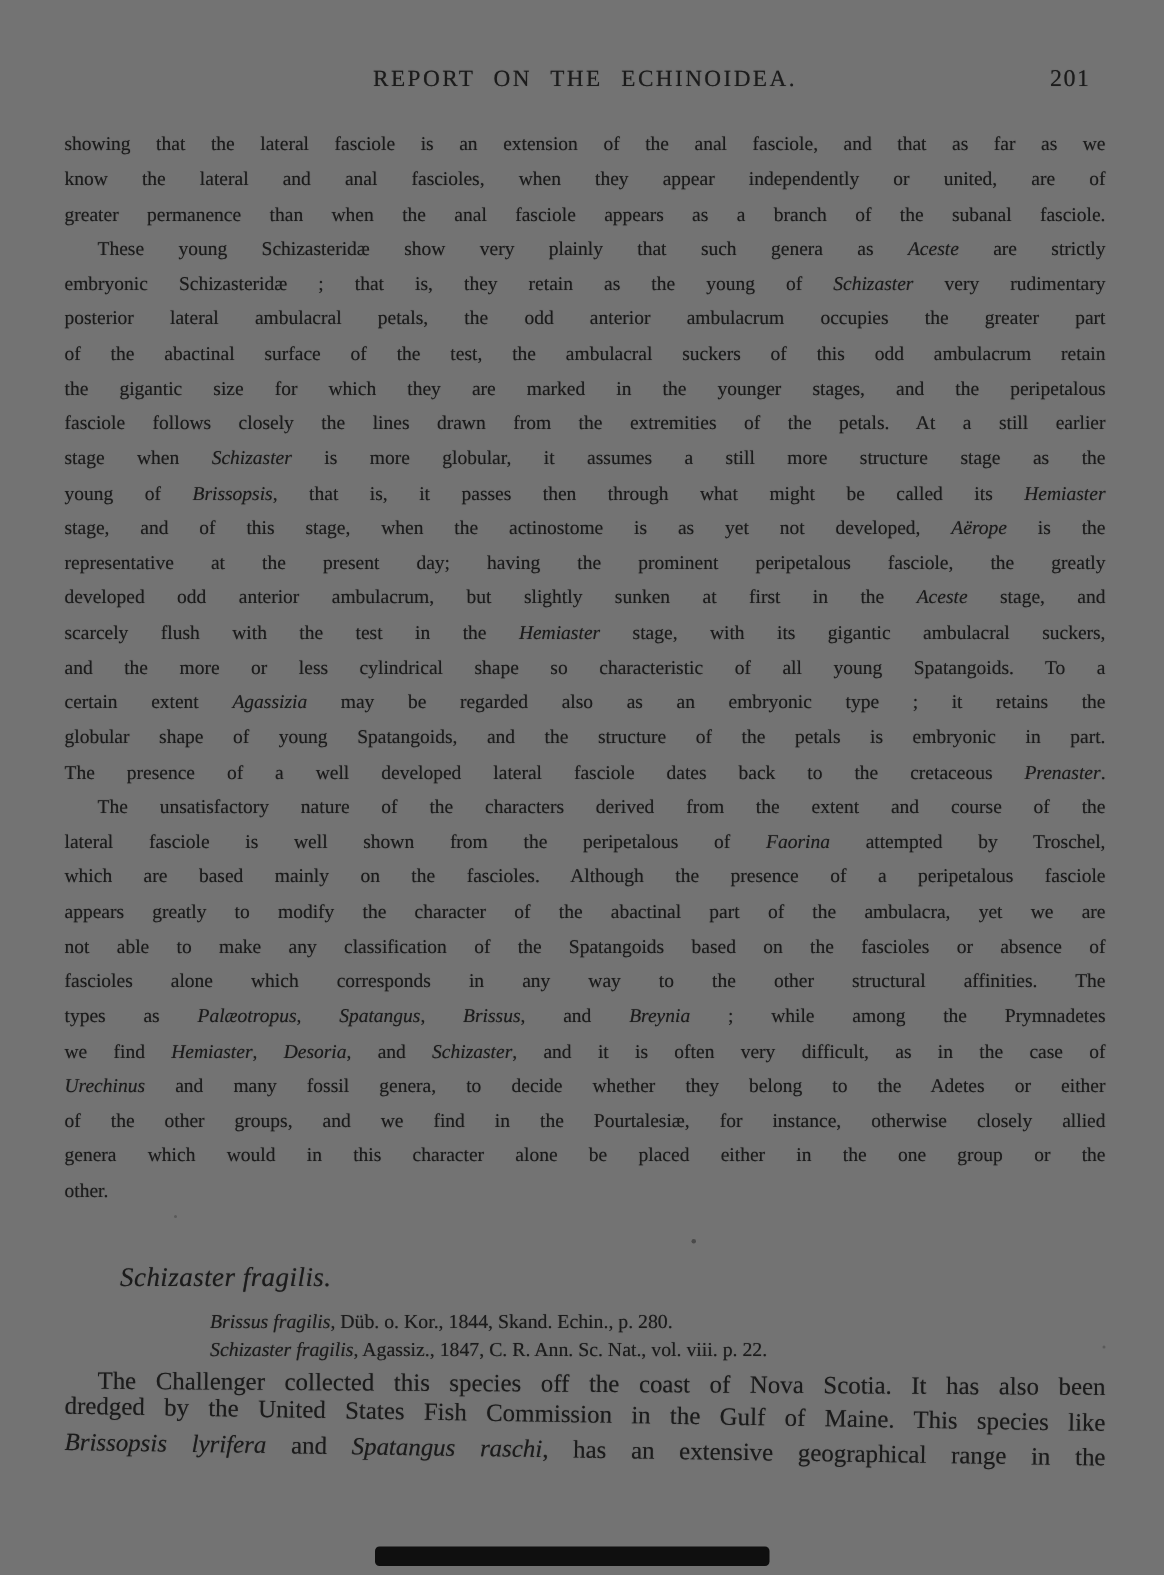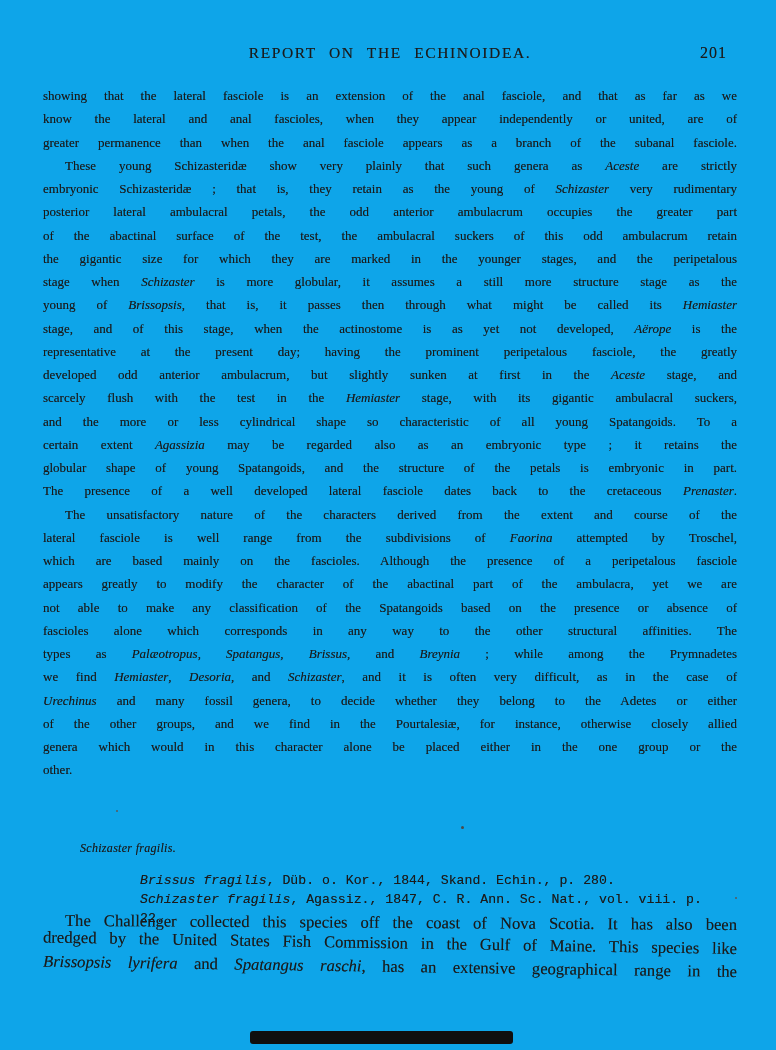--- a/index.html
+++ b/index.html
@@ -8,65 +8,66 @@
     font-family:"Liberation Serif","DejaVu Serif",serif;color:#1b1b1b;
     text-shadow:0 0 .6px rgba(25,25,25,.55);
   }
   .running-head{position:absolute;top:44px;left:43px;width:694px;height:20px;}
   .head-title{display:block;text-align:center;font-size:15.5px;letter-spacing:1.6px;word-spacing:7px;}
   .page-num{position:absolute;right:10px;top:0;font-size:16px;letter-spacing:1px;}
   .body-text{position:absolute;left:43px;top:84px;width:694px;font-size:13px;line-height:23.25px;}
   .line{text-align:justify;text-align-last:justify;}
   .line.unjust{text-align-last:left;}
   .line.indent{text-indent:22px;}
-  .species-heading{position:absolute;left:80px;top:841px;font-size:12px;font-style:italic;letter-spacing:.3px;}
-  .synonymy{position:absolute;left:140px;top:871px;width:580px;font-size:13.2px;line-height:19px;font-family:Liberation Mono, monospace;}
+  .species-heading{position:absolute;left:80px;top:841px;font-size:18px;font-style:italic;letter-spacing:.3px;}
+  .synonymy{position:absolute;left:140px;top:871px;width:580px;font-size:13.2px;line-height:19px;}
   .synonymy .line{text-align:left;text-align-last:left;}
   .closing{position:absolute;left:43px;top:913px;width:694px;font-size:16.6px;line-height:23.5px;}
   .closing .line{transform-origin:100% 50%;}
   .speck{position:absolute;background:#5a5a5a;border-radius:50%;}
   .speck.s1{left:116px;top:810px;width:2px;height:2px;}
   .speck.s2{left:461px;top:826px;width:3px;height:3px;background:#4a4a4a;}
   .speck.s3{left:735px;top:897px;width:2px;height:2px;}
   .bottom-bar{position:absolute;left:250px;top:1031px;width:263px;height:13px;background:#0f0f0f;border-radius:3px;}
   i{font-style:italic;}
 </style>
 </head>
 <body>
 
-<div class="page" style="background: #0ea5e9; color: rgb(27, 27, 27);">
+<div class="page" style="background: #737373; color: rgb(27, 27, 27);">
   <div class="running-head">
     <span class="head-title">REPORT ON THE ECHINOIDEA.</span>
     <span class="page-num">201</span>
   </div>
 
   <div class="body-text" id="body-text">
       <div class="line"><span>showing that the lateral fasciole is an extension of the anal fasciole, and that as far as we</span></div>
       <div class="line"><span>know the lateral and anal fascioles, when they appear independently or united, are of</span></div>
       <div class="line"><span>greater permanence than when the anal fasciole appears as a branch of the subanal fasciole.</span></div>
       <div class="line indent"><span>These young Schizasteridæ show very plainly that such genera as </span><i>Aceste</i><span> are strictly</span></div>
       <div class="line"><span>embryonic Schizasteridæ ; that is, they retain as the young of </span><i>Schizaster</i><span> very rudimentary</span></div>
       <div class="line"><span>posterior lateral ambulacral petals, the odd anterior ambulacrum occupies the greater part</span></div>
       <div class="line"><span>of the abactinal surface of the test, the ambulacral suckers of this odd ambulacrum retain</span></div>
       <div class="line"><span>the gigantic size for which they are marked in the younger stages, and the peripetalous</span></div>
+      <div class="line"><span>fasciole follows closely the lines drawn from the extremities of the petals.  At a still earlier</span></div>
       <div class="line"><span>stage when </span><i>Schizaster</i><span> is more globular, it assumes a still more structure stage as the</span></div>
       <div class="line"><span>young of </span><i>Brissopsis</i><span>, that is, it passes then through what might be called its </span><i>Hemiaster</i></div>
       <div class="line"><span>stage, and of this stage, when the actinostome is as yet not developed, </span><i>Aërope</i><span> is the</span></div>
       <div class="line"><span>representative at the present day; having the prominent peripetalous fasciole, the greatly</span></div>
       <div class="line"><span>developed odd anterior ambulacrum, but slightly sunken at first in the </span><i>Aceste</i><span> stage, and</span></div>
       <div class="line"><span>scarcely flush with the test in the </span><i>Hemiaster</i><span> stage, with its gigantic ambulacral suckers,</span></div>
       <div class="line"><span>and the more or less cylindrical shape so characteristic of all young Spatangoids.  To a</span></div>
       <div class="line"><span>certain extent </span><i>Agassizia</i><span> may be regarded also as an embryonic type ; it retains the</span></div>
       <div class="line"><span>globular shape of young Spatangoids, and the structure of the petals is embryonic in part.</span></div>
       <div class="line"><span>The presence of a well developed lateral fasciole dates back to the cretaceous </span><i>Prenaster</i><span>.</span></div>
       <div class="line indent"><span>The unsatisfactory nature of the characters derived from the extent and course of the</span></div>
-      <div class="line"><span>lateral fasciole is well range from the subdivisions of </span><i>Faorina</i><span> attempted by Troschel,</span></div>
+      <div class="line"><span>lateral fasciole is well shown from the peripetalous of </span><i>Faorina</i><span> attempted by Troschel,</span></div>
       <div class="line"><span>which are based mainly on the fascioles.  Although the presence of a peripetalous fasciole</span></div>
       <div class="line"><span>appears greatly to modify the character of the abactinal part of the ambulacra, yet we are</span></div>
-      <div class="line"><span>not able to make any classification of the Spatangoids based on the presence or absence of</span></div>
+      <div class="line"><span>not able to make any classification of the Spatangoids based on the fascioles or absence of</span></div>
       <div class="line"><span>fascioles alone which corresponds in any way to the other structural affinities.  The</span></div>
       <div class="line"><span>types as </span><i>Palæotropus</i><span>, </span><i>Spatangus</i><span>, </span><i>Brissus</i><span>, and </span><i>Breynia</i><span> ; while among the Prymnadetes</span></div>
       <div class="line"><span>we find </span><i>Hemiaster</i><span>, </span><i>Desoria</i><span>, and </span><i>Schizaster</i><span>, and it is often very difficult, as in the case of</span></div>
       <div class="line"><i>Urechinus</i><span> and many fossil genera, to decide whether they belong to the Adetes or either</span></div>
       <div class="line"><span>of the other groups, and we find in the Pourtalesiæ, for instance, otherwise closely allied</span></div>
       <div class="line"><span>genera which would in this character alone be placed either in the one group or the</span></div>
       <div class="line unjust"><span>other.</span></div>
     </div>
 
   <div class="species-heading">Schizaster fragilis.</div>

